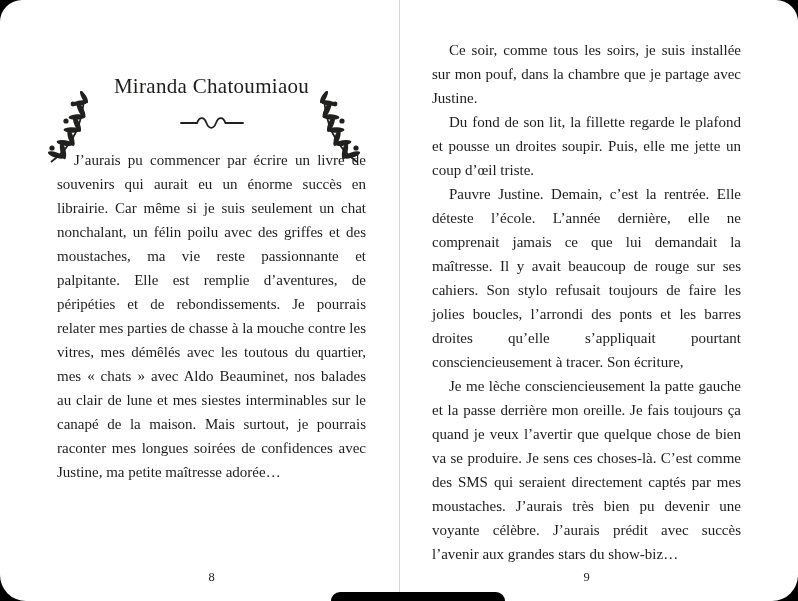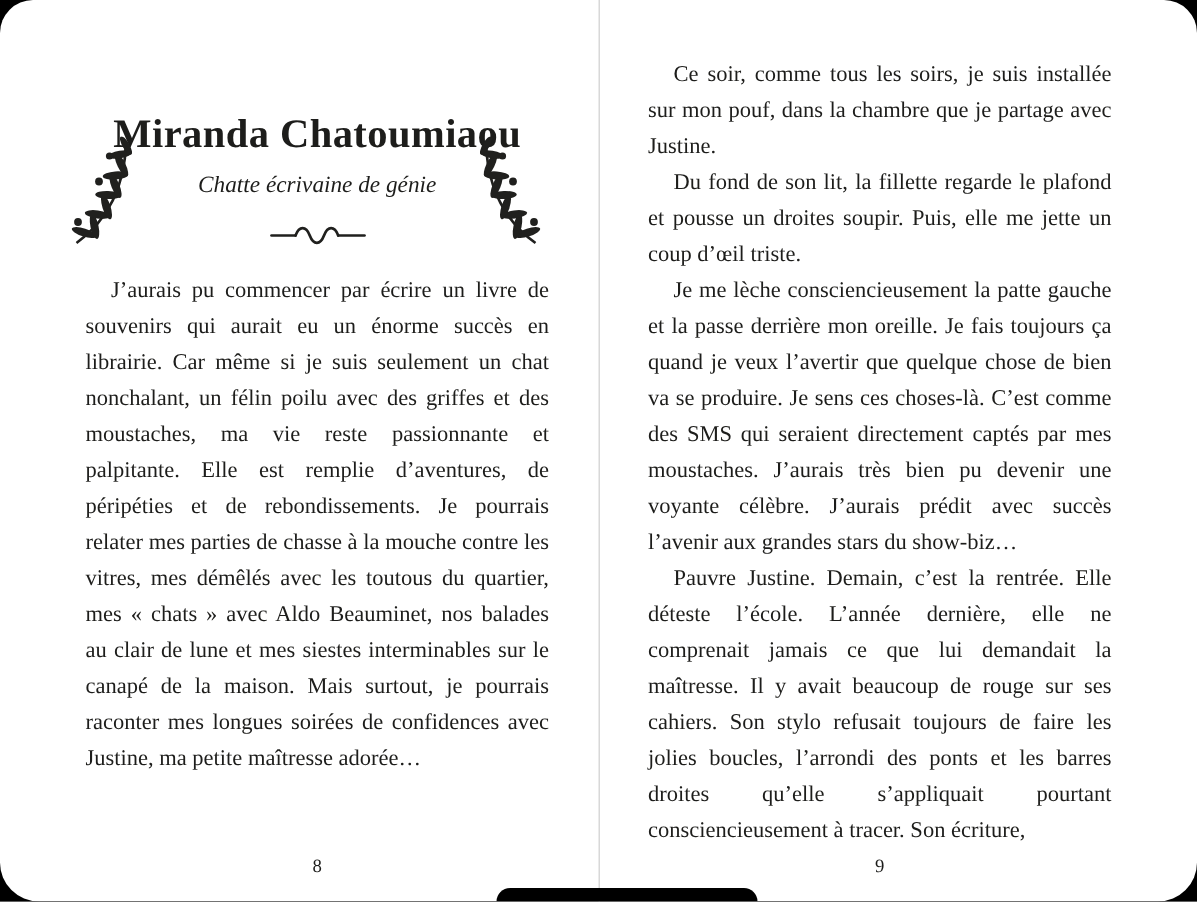--- a/index.html
+++ b/index.html
@@ -31,21 +31,21 @@
   }
   .col {
     position: absolute; top: 0; height: 601px; width: 309px;
     color: #1d1d1b;
   }
   .col.left  { left: 57px; }
   .col.right { left: 432px; }
 
   .chapter-header { position: relative; margin-top: 74px; text-align: center; }
   .chapter-title {
-    font-size: 27px; font-weight: 700; letter-spacing: .3px;
+    font-size: 21px; font-weight: 400; letter-spacing: .3px;
     margin: 0; color: #1d1d1b;
   }
   .chapter-subtitle {
     font-style: italic; font-size: 15.5px; margin-top: 10px;
   }
   .chapter-affiliation {
     font-weight: 700; font-size: 13px; margin-top: 13px; letter-spacing: .2px;
   }
   .laurel { position: absolute; width: 56px; height: 74px; top: 17px; }
   .laurel.l { left: -17px; transform: scaleX(-1); }
@@ -96,21 +96,20 @@
           <ellipse rx="8.5" ry="2.7" transform="translate(15 19) rotate(-64)"></ellipse>
           <ellipse rx="8" ry="2.5" transform="translate(16 12) rotate(10)"></ellipse>
           <ellipse rx="7" ry="2.3" transform="translate(12 6) rotate(-60)"></ellipse>
           <circle cx="44" cy="57" r="2.6"></circle>
           <circle cx="30" cy="30" r="2.6"></circle>
           <circle cx="23" cy="13" r="2.4"></circle>
         </g>
       </svg>
 
       <div class="chapter-title">Miranda Chatoumiaou</div>
-      <div class="chapter-subtitle">Chatte écrivaine de génie</div>
 
       <svg class="laurel r" viewBox="0 0 56 74" aria-hidden="true">
         <path d="M45 71 C 27 58 13 38 12 4" fill="none" stroke="#20201e" stroke-width="1.8"></path>
         <g fill="#20201e">
           <ellipse rx="8.5" ry="2.7" transform="translate(40 64) rotate(-18)"></ellipse>
           <ellipse rx="8.5" ry="2.7" transform="translate(33 60) rotate(-78)"></ellipse>
           <ellipse rx="8.5" ry="2.7" transform="translate(31 52) rotate(-8)"></ellipse>
           <ellipse rx="8.5" ry="2.7" transform="translate(25 47) rotate(-72)"></ellipse>
           <ellipse rx="8.5" ry="2.7" transform="translate(24 39) rotate(-2)"></ellipse>
           <ellipse rx="8.5" ry="2.7" transform="translate(19 33) rotate(-68)"></ellipse>
@@ -135,20 +134,20 @@
       <p>J’aurais pu commencer par écrire un livre de souvenirs qui aurait eu un énorme succès en librairie. Car même si je suis seulement un chat nonchalant, un félin poilu avec des griffes et des moustaches, ma vie reste passionnante et palpitante. Elle est remplie d’aventures, de péripéties et de rebondissements. Je pourrais relater mes parties de chasse à la mouche contre les vitres, mes démêlés avec les toutous du quartier, mes « chats » avec Aldo Beauminet, nos balades au clair de lune et mes siestes interminables sur le canapé de la maison. Mais surtout, je pourrais raconter mes longues soirées de confidences avec Justine, ma petite maîtresse adorée…</p>
     </div>
 
     <div class="folio">8</div>
   </div>
 
   <div class="col right">
     <div class="body-text">
       <p>Ce soir, comme tous les soirs, je suis installée sur mon pouf, dans la chambre que je partage avec Justine.</p>
       <p>Du fond de son lit, la fillette regarde le plafond et pousse un droites soupir. Puis, elle me jette un coup d’œil triste.</p>
+      <p>Pauvre Justine. Demain, c’est la rentrée. Elle déteste l’école. L’année dernière, elle ne comprenait jamais ce que lui demandait la maîtresse. Il y avait beaucoup de rouge sur ses cahiers. Son stylo refusait toujours de faire les jolies boucles, l’arrondi des ponts et les barres droites qu’elle s’appliquait pourtant consciencieusement à tracer. Son écriture,</p>
       <p>Je me lèche consciencieusement la patte gauche et la passe derrière mon oreille. Je fais toujours ça quand je veux l’avertir que quelque chose de bien va se produire. Je sens ces choses-là. C’est comme des SMS qui seraient directement captés par mes moustaches. J’aurais très bien pu devenir une voyante célèbre. J’aurais prédit avec succès l’avenir aux grandes stars du show-biz…</p>
-      <p>Pauvre Justine. Demain, c’est la rentrée. Elle déteste l’école. L’année dernière, elle ne comprenait jamais ce que lui demandait la maîtresse. Il y avait beaucoup de rouge sur ses cahiers. Son stylo refusait toujours de faire les jolies boucles, l’arrondi des ponts et les barres droites qu’elle s’appliquait pourtant consciencieusement à tracer. Son écriture,</p>
     </div>
 
     <div class="folio">9</div>
   </div>
 
 </div>
 
 </body></html>

